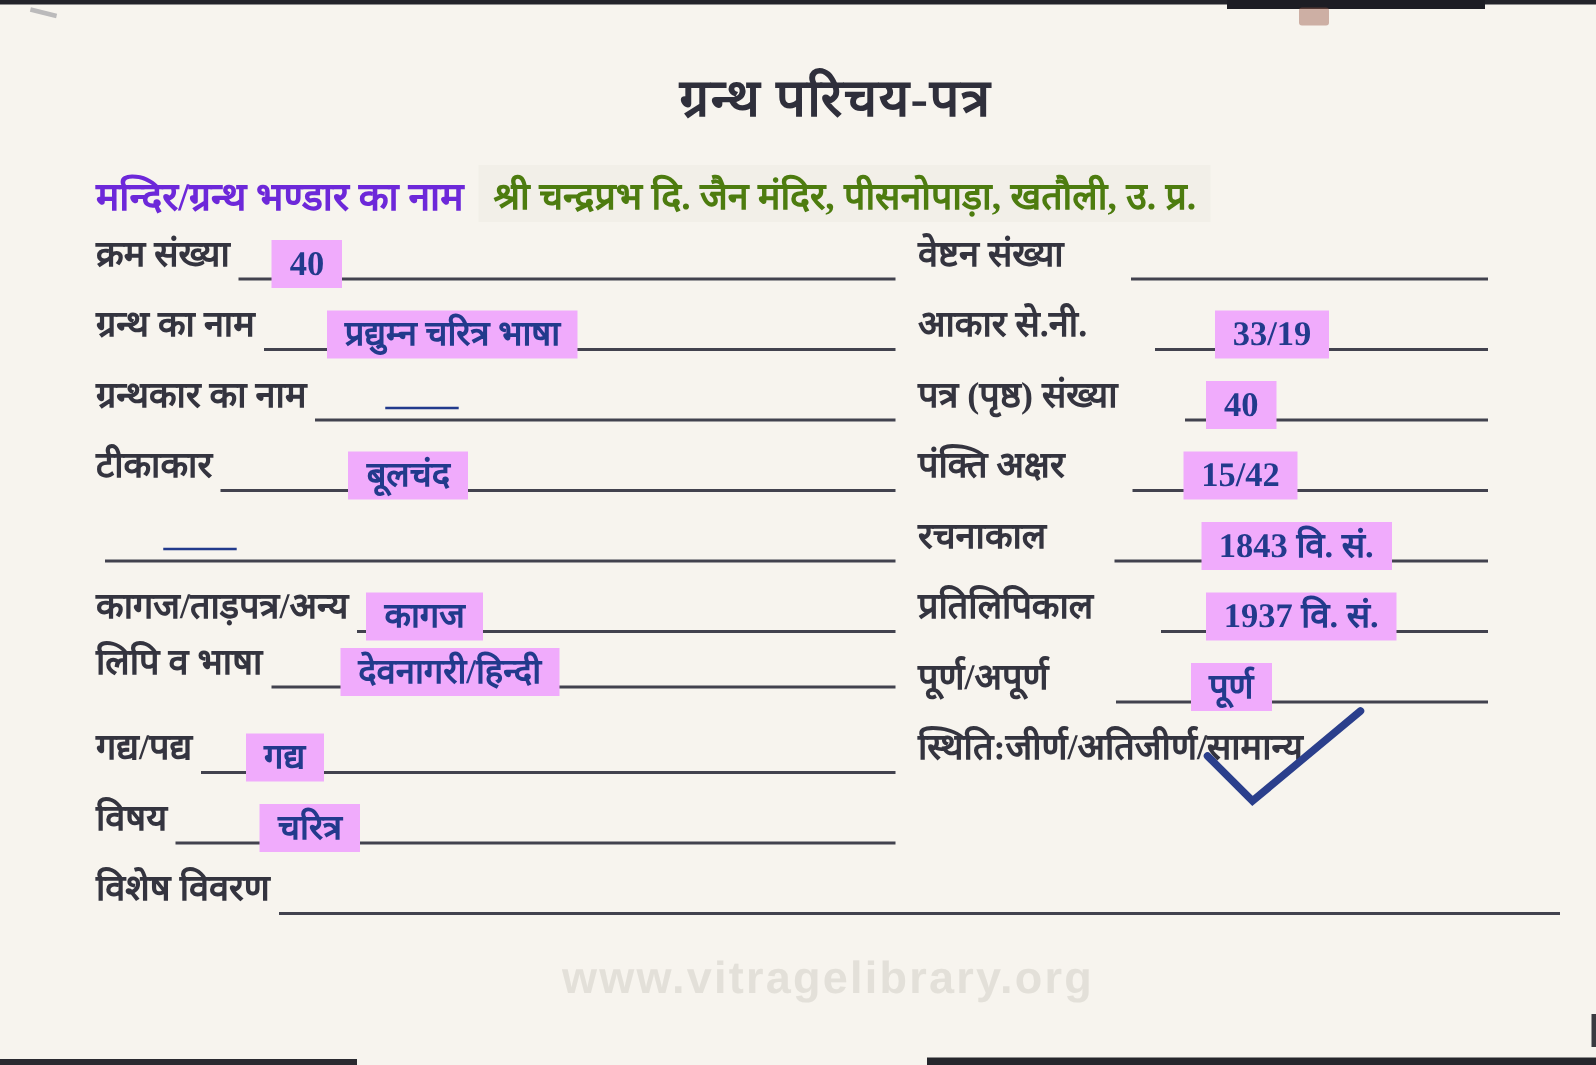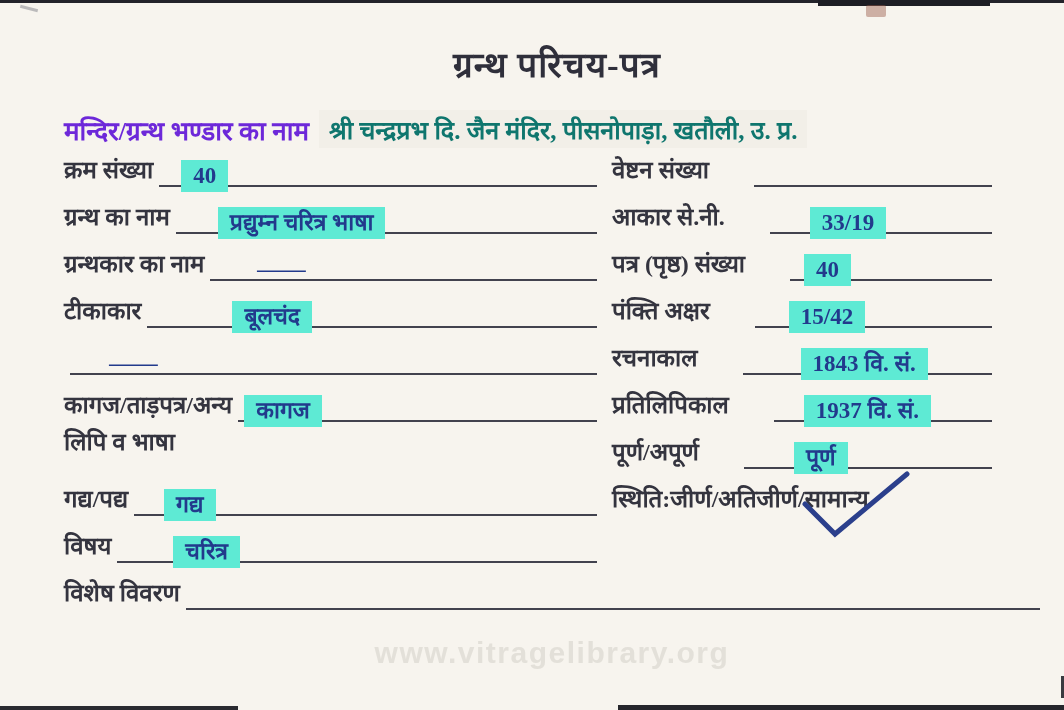--- a/index.html
+++ b/index.html
@@ -28,39 +28,39 @@
     font-size:35px; font-weight:bold; color:#2f2f3b; letter-spacing:1px;
   }
 
   .header-row {
     position:absolute; top:104px; left:64px; right:20px;
     display:flex; align-items:flex-end; height:44px; font-size:26px;
   }
   .header-label { font-weight:bold; white-space:nowrap; color:#6d28d9; }
   .header-value {
     margin-left:10px; padding:2px 10px; white-space:nowrap;
-    color:#0f766e; font-weight:bold; background:#f2efe8; font-size:25px;
+    color:#4d7c0f; font-weight:bold; background:#f2efe8; font-size:25px;
   }
 
   .row { position:absolute; display:flex; align-items:flex-end; height:42px; }
   .row.left  { left:64px;  width:533px;text-align:center; }
   .row.right { left:612px; width:380px;gap:39px; }
   .label {
     font-size:24px; font-weight:bold; color:#34343f;
     white-space:nowrap; line-height:1.15; padding-bottom:2px;
   }
   .rule {
     flex:1; position:relative; height:100%;
     border-bottom:2.5px solid #42424e; margin-left:6px;
   }
   .rule.norule { border-bottom:none; }
   .value {
     position:absolute; bottom:-7px;
     font-size:23px; font-weight:bold; color:#223a8c;
-    background:#5eead4; padding:1px 12px; white-space:nowrap; line-height:1.3;
+    background:#f0abfc; padding:1px 12px; white-space:nowrap; line-height:1.3;
   }
   .value:empty { display:none; }
   .value.dash { transform:scaleX(2.1); transform-origin:left center; background:none; }
 
   .check-wrap { position:relative; display:inline-block; }
   .check-svg { position:absolute; left:-10px; top:-16px; width:118px; height:72px; overflow:visible; pointer-events:none; }
 
   .watermark {
     position:absolute; top:636px; left:0; width:100%;
     text-align:center; padding-left:40px; box-sizing:border-box;
@@ -118,20 +118,23 @@
     </span>
   </div>
   <div class="row left" style="top:380px">
     <span class="label">कागज/ताड़पत्र/अन्य</span>
     <span class="rule">
       <span class="value" style="left:6px">कागज</span>
     </span>
   </div>
   <div class="row left" style="top:417px">
     <span class="label">लिपि व भाषा</span>
+    <span class="rule">
+      <span class="value" style="left:46px">देवनागरी/हिन्दी</span>
+    </span>
   </div>
   <div class="row left" style="top:474px">
     <span class="label">गद्य/पद्य</span>
     <span class="rule">
       <span class="value" style="left:30px">गद्य</span>
     </span>
   </div>
   <div class="row left" style="top:521px">
     <span class="label">विषय</span>
     <span class="rule">

